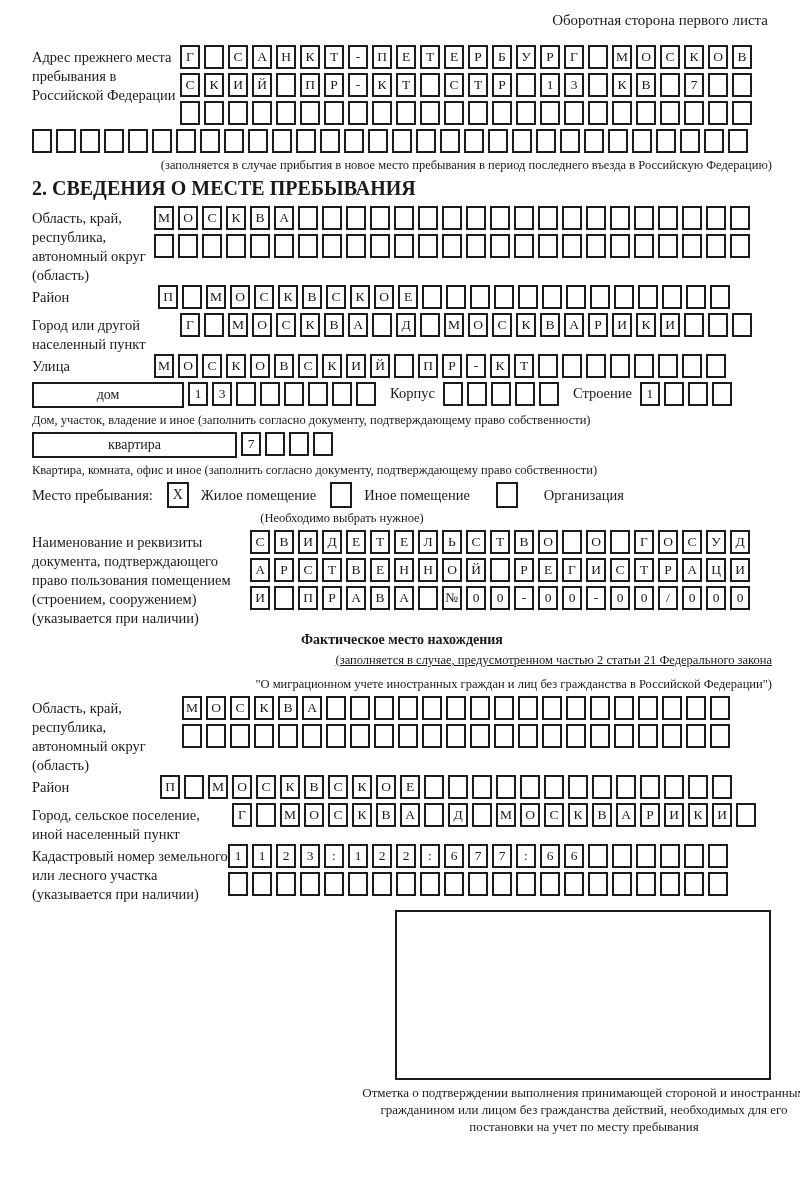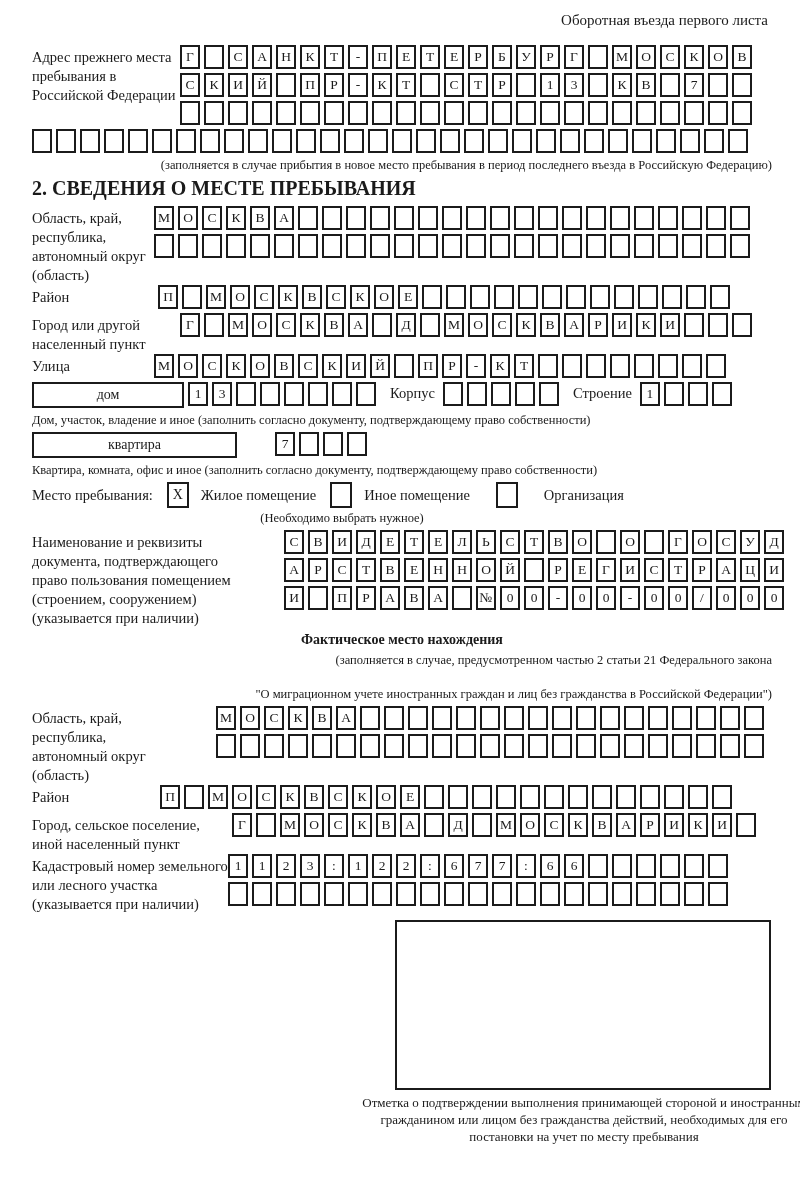--- a/index.html
+++ b/index.html
@@ -30,28 +30,28 @@
   .stay-lbl,.opt-lbl{font-size:14.5px;}
   .checkbox{box-sizing:border-box;width:22px;height:26px;border:2px solid #1b1b1b;
         display:flex;align-items:center;justify-content:center;font-size:14px;margin-left:14px;}
   .opt-lbl{margin-left:12px;}
   .gap-big{margin-left:26px;}
   .note-narrow{width:620px;text-align:center;}
   .stamp-box{margin-left:363px;margin-top:6px;width:376px;height:170px;
         border:2px solid #1b1b1b;box-sizing:border-box;background:#fff;}
   .stamp-note{margin-left:326px;width:452px;text-align:center;font-size:13px;
         line-height:17px;margin-top:4px;}
-  .mb2{margin-bottom:18px;} .mt4{margin-top:4px;gap:34px;}
+  .mb2{margin-bottom:8px;text-decoration:underline;} .mt4{margin-top:4px;}
 </style>
 </head>
 <body>
 
 <div class="page">
 
-  <div class="header">Оборотная въезда первого листа</div>
+  <div class="header">Оборотная сторона первого листа</div>
 
   <div class="block">
     <div class="lbl w148">Адрес прежнего места пребывания в Российской Федерации</div>
     <div class="cellrows">
       <div class="cells">
           <span class="cell">Г</span>
           <span class="cell"></span>
           <span class="cell">С</span>
           <span class="cell">А</span>
           <span class="cell">Н</span>

